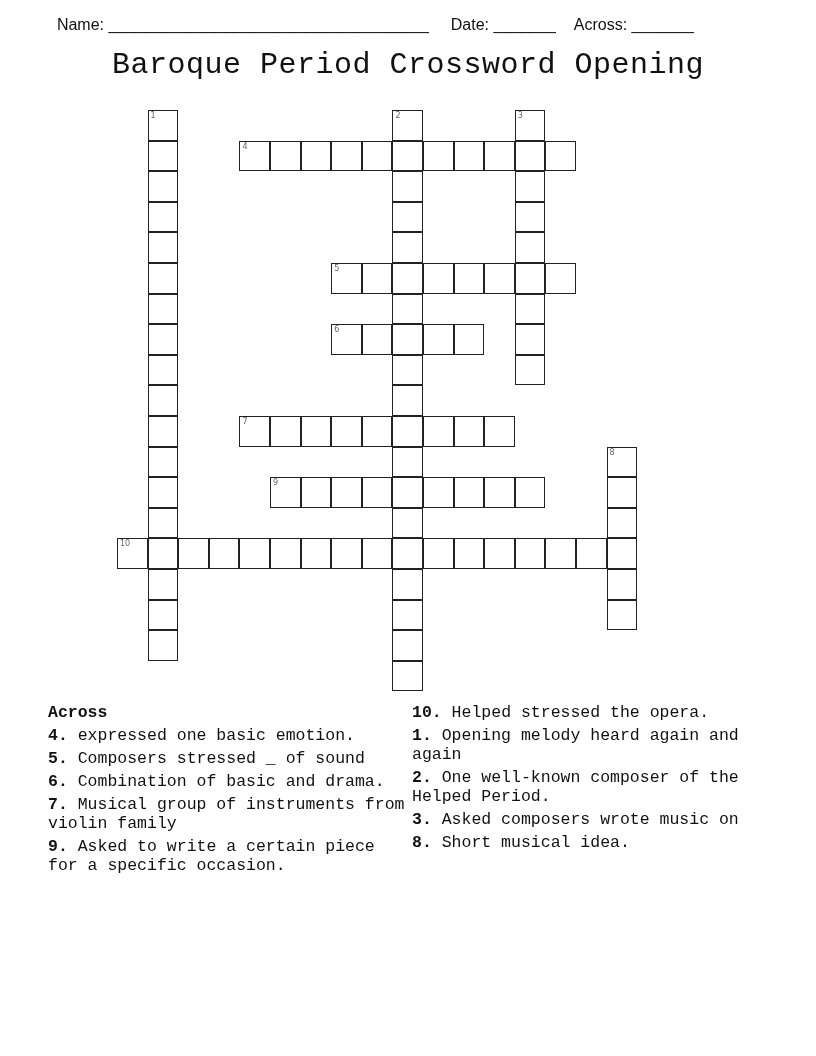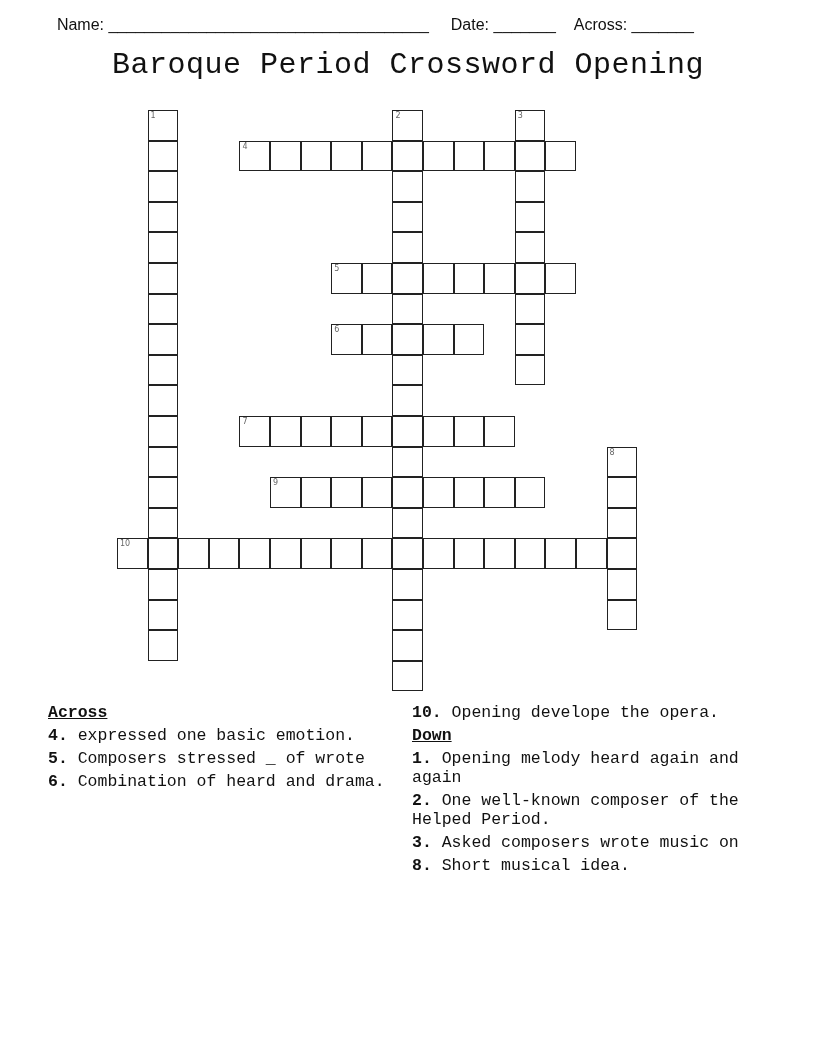--- a/index.html
+++ b/index.html
@@ -21,21 +21,21 @@
   .cell .num {
     position: absolute; top: 0px; left: 2px;
     font-family: "DejaVu Sans", sans-serif; font-size: 8px; color: #666;
   }
   .clues {
     position: absolute; top: 703px;
     font-family: "Liberation Mono", "DejaVu Sans Mono", monospace; font-size: 16.5px; line-height: 19px;
   }
   .clues.left { left: 48px; width: 360px; }
   .clues.right { left: 412px; width: 370px; }
-  .clue-heading { font-weight: bold; text-decoration: underline; margin-bottom: 4px; }
+  .clue-heading { font-weight: bold; margin-bottom: 4px; }
   .clue { margin-bottom: 4px; }
   .clue b { font-weight: bold; }
 </style>
 </head>
 <body>
 
 <div class="header-line">
   <span>Name: ____________________________________</span><span style="width:22px"></span><span>Date: _______</span><span style="width:18px"></span><span>Across: _______</span>
 </div>
 
@@ -161,24 +161,25 @@
     <div class="cell" style="left: 453.6px; top: 538.4px;"></div>
     <div class="cell" style="left: 484.2px; top: 538.4px;"></div>
     <div class="cell" style="left: 514.8px; top: 538.4px;"></div>
     <div class="cell" style="left: 545.4px; top: 538.4px;"></div>
     <div class="cell" style="left: 576px; top: 538.4px;"></div>
   </div>
 
 <div class="clues left">
   <div class="clue-heading">Across</div>
   <div class="clue"><b>4</b><b>.</b><span> expressed one basic emotion.</span></div>
-  <div class="clue"><b>5</b><b>.</b><span> Composers stressed _ of wrote</span></div>
-  <div class="clue"><b>6</b><b>.</b><span> Combination of heard and drama.</span></div>
+  <div class="clue"><b>5</b><b>.</b><span> Composers stressed _ of sound</span></div>
+  <div class="clue"><b>6</b><b>.</b><span> Combination of basic and drama.</span></div>
+  <div class="clue"><b>7</b><b>.</b><span> Musical group of instruments from violin family</span></div>
+  <div class="clue"><b>9</b><b>.</b><span> Asked to write a certain piece for a specific occasion.</span></div>
 </div>
 
 <div class="clues right">
-  <div class="clue"><b>10</b><b>.</b><span> Opening develope the opera.</span></div>
-  <div class="clue-heading">Down</div>
+  <div class="clue"><b>10</b><b>.</b><span> Helped stressed the opera.</span></div>
   <div class="clue"><b>1</b><b>.</b><span> Opening melody heard again and again</span></div>
   <div class="clue"><b>2</b><b>.</b><span> One well-known composer of the Helped Period.</span></div>
   <div class="clue"><b>3</b><b>.</b><span> Asked composers wrote music on</span></div>
   <div class="clue"><b>8</b><b>.</b><span> Short musical idea.</span></div>
 </div>
 
 </body></html>

